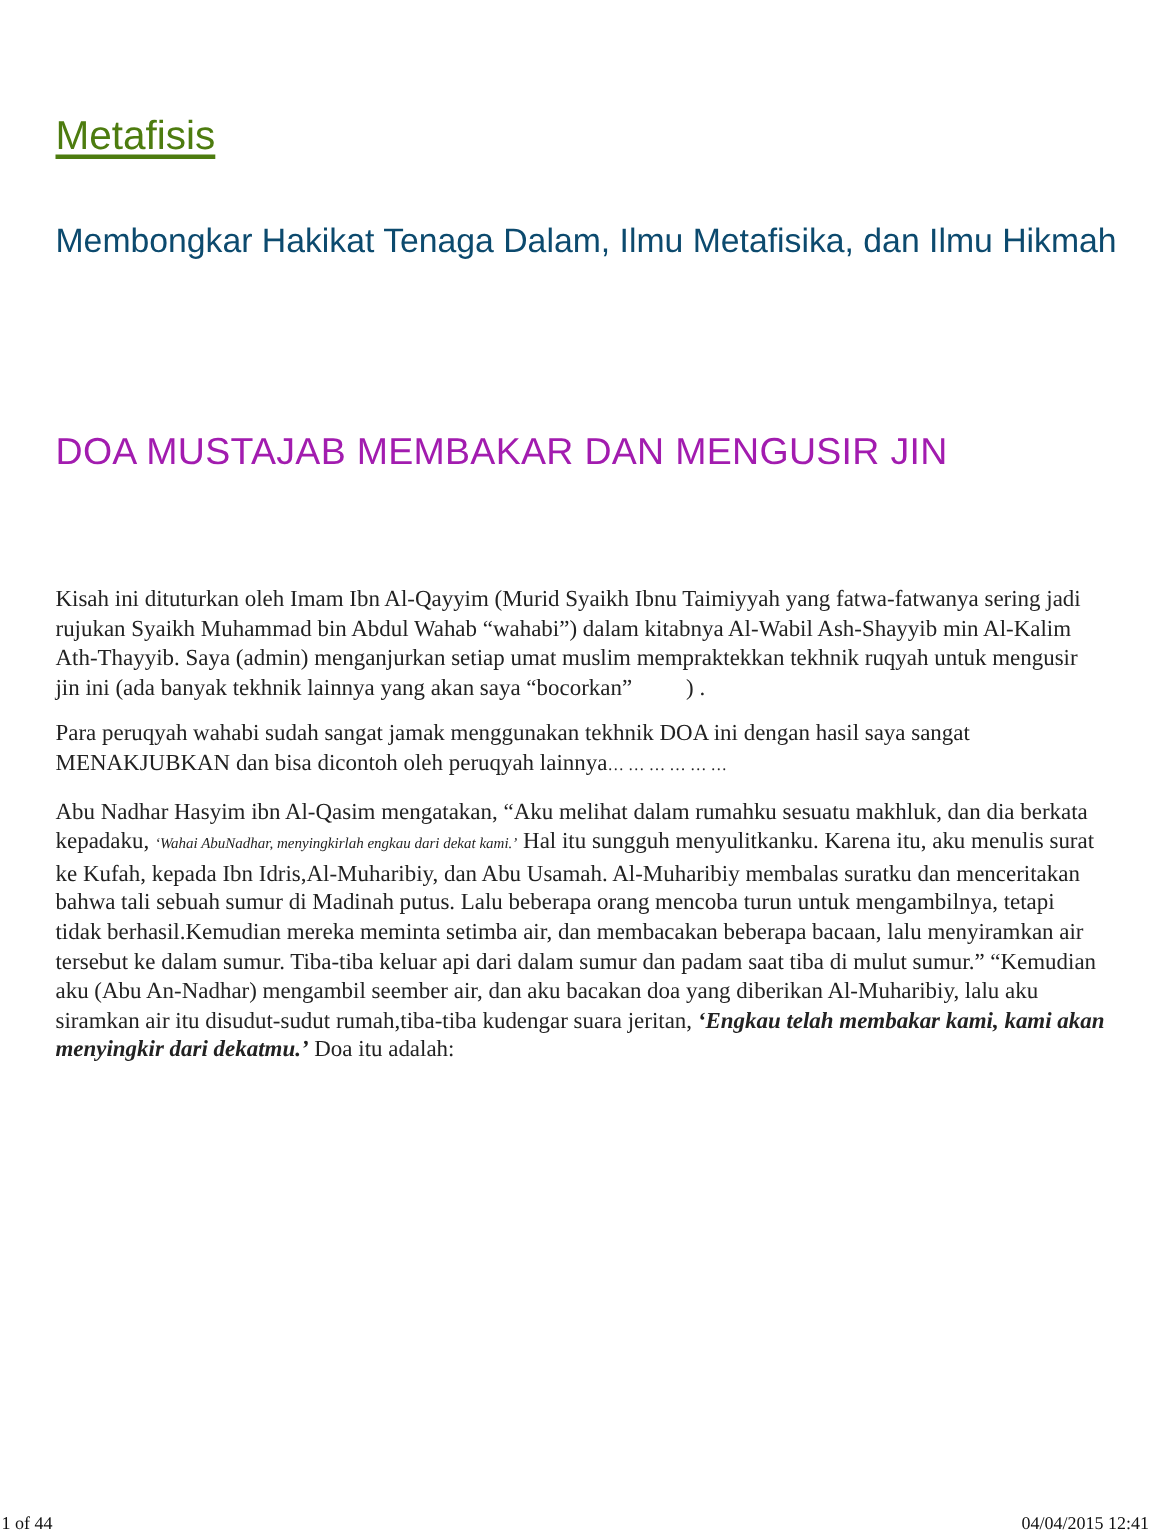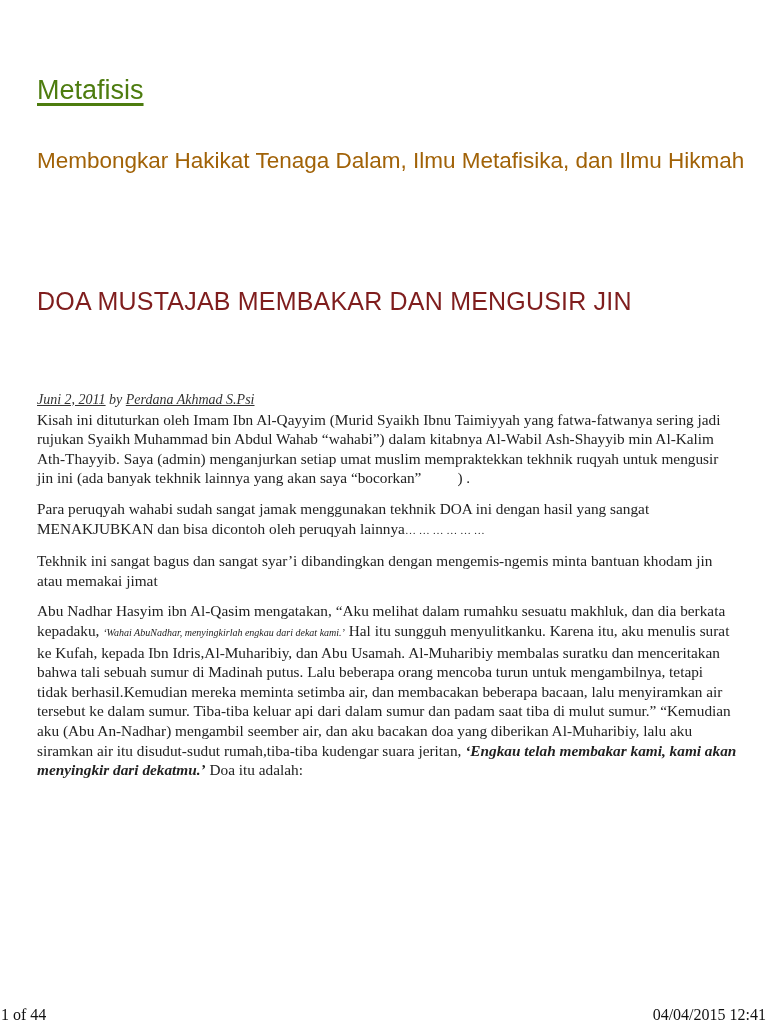--- a/index.html
+++ b/index.html
@@ -30,33 +30,33 @@
     }
     .site-tagline {
       position: absolute;
       left: 37px;
       top: 145px;
       width: 710px;
       margin: 0;
       font-family: "Liberation Sans", sans-serif;
       font-size: 22.5px;
       font-weight: normal;
-      color: #a16207;
+      color: #0c4a6e;
       line-height: 31px;
     }
     .post-title {
       position: absolute;
       left: 37px;
       top: 284px;
       width: 600px;
       margin: 0;
       font-family: "Liberation Sans", sans-serif;
       font-size: 25px;
       font-weight: normal;
-      color: #7f1d1d;
+      color: #a21caf;
       line-height: 35px;
       letter-spacing: 0.2px;
     }
     .post-body {
       position: absolute;
       left: 37px;
       top: 390px;
       width: 700px;
       font-family: "Liberation Serif", serif;
       font-size: 15.3px;
@@ -90,42 +90,36 @@
       font-weight: bold;
     }
     .gap {
       display: inline-block;
       width: 36px;
     }
     .footer {
       position: absolute;
       top: 1008px;
       font-family: "Liberation Serif", serif;
-      font-size: 16px;
+      font-size: 12px;
       color: #111;
       line-height: 14px;
     }
     .footer-left { left: 1px; }
     .footer-right { right: 2px; margin-left: 24px; }
   </style>
 </head>
 <body>
 
 <h1 class="site-title">Metafisis</h1>
 
 <h2 class="site-tagline">Membongkar Hakikat Tenaga Dalam, Ilmu Metafisika, dan Ilmu Hikmah</h2>
 
 <h2 class="post-title">DOA MUSTAJAB MEMBAKAR DAN MENGUSIR JIN</h2>
 
 <div class="post-body">
-  <div class="post-meta">
-    <a>Juni 2, 2011</a>
-    <span>by</span>
-    <a>Perdana Akhmad S.Psi</a>
-  </div>
   <p class="first"><span>Kisah ini dituturkan oleh Imam Ibn Al-Qayyim (Murid Syaikh Ibnu Taimiyyah yang fatwa-fatwanya sering jadi rujukan Syaikh Muhammad bin Abdul Wahab “wahabi”) dalam kitabnya Al-Wabil Ash-Shayyib min Al-Kalim Ath-Thayyib. Saya (admin) menganjurkan setiap umat muslim mempraktekkan tekhnik ruqyah untuk mengusir jin ini (ada banyak tekhnik lainnya yang akan saya “bocorkan”</span><span class="gap"></span><span>) .</span></p>
-  <p><span>Para peruqyah wahabi sudah sangat jamak menggunakan tekhnik DOA ini dengan hasil yang sangat MENAKJUBKAN dan bisa dicontoh oleh peruqyah lainnya</span><span class="ellipsis">… … … … … …</span></p>
-  <p>Tekhnik ini sangat bagus dan sangat syar’i dibandingkan dengan mengemis-ngemis minta bantuan khodam jin atau memakai jimat</p>
+  <p><span>Para peruqyah wahabi sudah sangat jamak menggunakan tekhnik DOA ini dengan hasil saya sangat MENAKJUBKAN dan bisa dicontoh oleh peruqyah lainnya</span><span class="ellipsis">… … … … … …</span></p>
   <p><span>Abu Nadhar Hasyim ibn Al-Qasim mengatakan, “Aku melihat dalam rumahku sesuatu makhluk, dan dia berkata kepadaku, </span><span class="italic-quote">‘Wahai AbuNadhar, menyingkirlah engkau dari dekat kami.’</span><span> Hal itu sungguh menyulitkanku. Karena itu, aku menulis surat ke Kufah, kepada Ibn Idris,Al-Muharibiy, dan Abu Usamah. Al-Muharibiy membalas suratku dan menceritakan bahwa tali sebuah sumur di Madinah putus. Lalu beberapa orang mencoba turun untuk mengambilnya, tetapi tidak berhasil.Kemudian mereka meminta setimba air, dan membacakan beberapa bacaan, lalu menyiramkan air tersebut ke dalam sumur. Tiba-tiba keluar api  dari dalam sumur dan padam saat tiba di mulut sumur.” “Kemudian aku (Abu An-Nadhar) mengambil seember air, dan aku bacakan doa yang diberikan Al-Muharibiy, lalu aku siramkan air itu disudut-sudut rumah,tiba-tiba kudengar suara jeritan, </span><span class="bold-quote">‘Engkau telah membakar kami, kami akan menyingkir dari dekatmu.’</span><span> Doa itu adalah:</span></p>
 </div>
 
 <div class="footer footer-left">1 of 44</div>
 <div class="footer footer-right">04/04/2015 12:41</div>
 
 </body></html>

